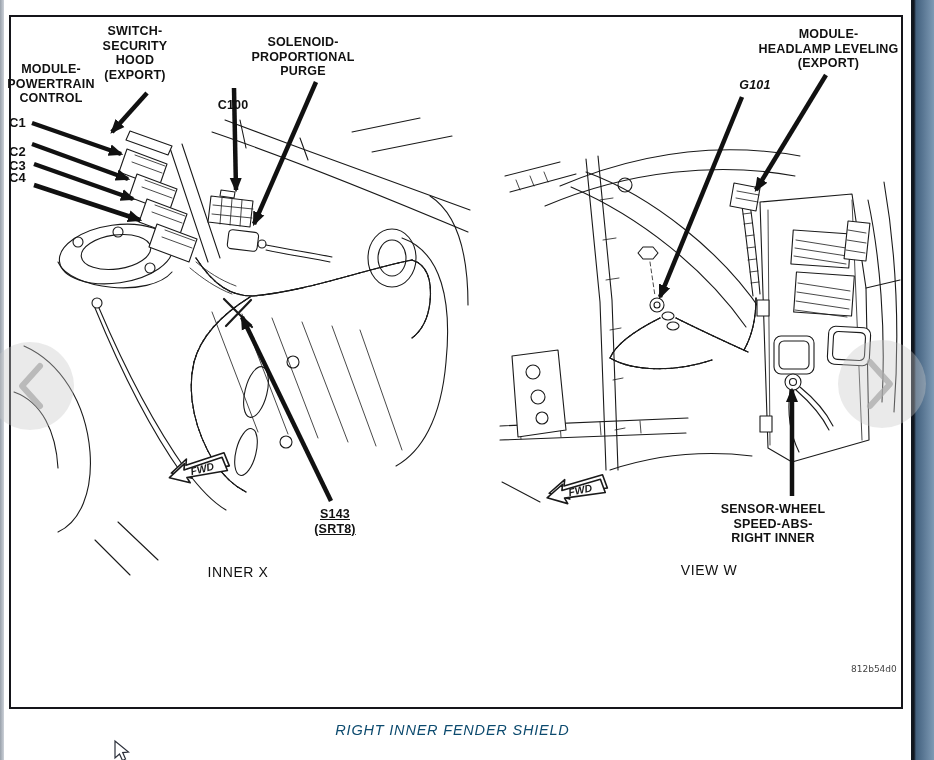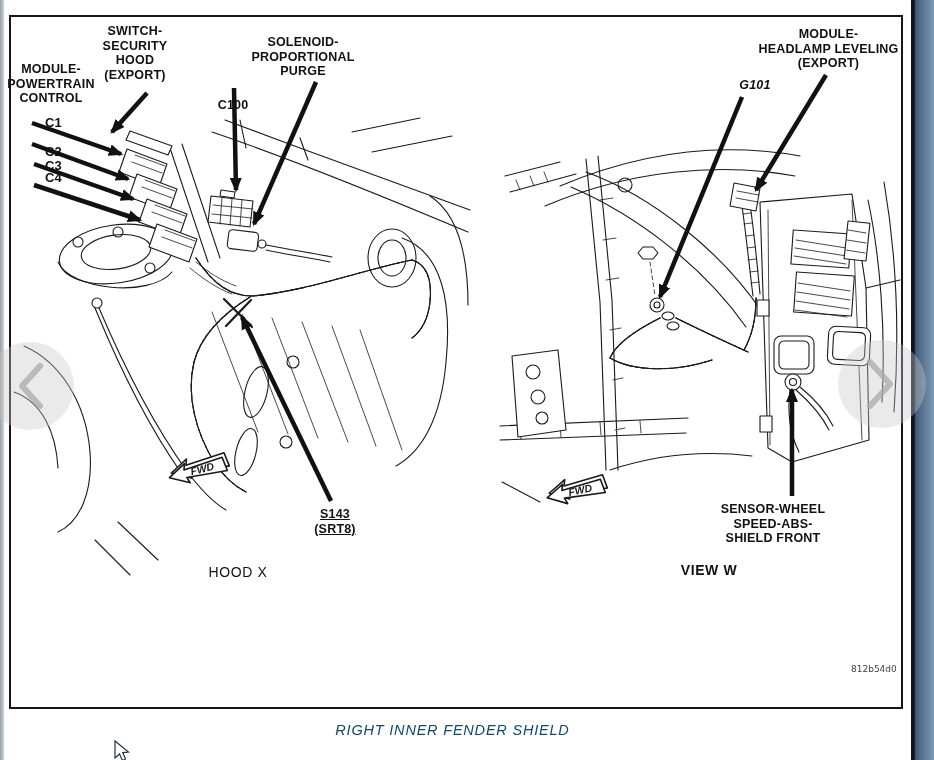--- a/index.html
+++ b/index.html
@@ -35,21 +35,20 @@
   .fwd-text{fill:#1a1a1a;font:italic 600 10.5px "Liberation Sans",sans-serif;}
   .nav-circle{fill:#c9c9c9;opacity:0.38;stroke:none;}
   .nav-chevron{fill:none;stroke:#a9a9a9;opacity:0.75;stroke-width:6;stroke-linecap:round;stroke-linejoin:round;}
   .callout-label{
     position:absolute;color:#111;text-align:center;white-space:pre-line;
     font:bold 12.5px/14.5px "Liberation Sans",sans-serif;letter-spacing:0.2px;
   }
   .conn-label{
     position:absolute;left:9px;color:#111;
     font:bold 13px/15px "Liberation Sans",sans-serif;
-    margin-left:36px;
   }
   .view-label{
     position:absolute;color:#111;text-align:center;
     font:400 14px/16px "Liberation Sans",sans-serif;letter-spacing:0.6px;
   }
   .figure-code{
     position:absolute;left:851px;top:664px;color:#444;
     font:400 9px/11px "DejaVu Sans",sans-serif;
   }
   .figure-caption{
@@ -248,25 +247,25 @@
 <div class="callout-label" style="left:211px;top:67px;width:44px;margin-top:31px;">C100</div>
 <div class="callout-label" style="left:232px;top:35px;width:142px;">SOLENOID-
 PROPORTIONAL
 PURGE</div>
 <div class="conn-label" style="top:115px;">C1</div>
 <div class="conn-label" style="top:144px;">C2</div>
 <div class="conn-label" style="top:158px;">C3</div>
 <div class="conn-label" style="top:170px;">C4</div>
 <div class="callout-label" style="left:300px;top:507px;width:70px;text-decoration:underline;">S143
 (SRT8)</div>
-<div class="view-label" style="left:207px;top:564px;width:62px;">HOOD X</div>
+<div class="view-label" style="left:207px;top:564px;width:62px;">INNER X</div>
 
 <div class="callout-label" style="left:752px;top:27px;width:153px;">MODULE-
 HEADLAMP LEVELING
 (EXPORT)</div>
 <div class="callout-label" style="left:733px;top:78px;width:44px;font-style:italic;">G101</div>
 <div class="callout-label" style="left:697px;top:502px;width:152px;">SENSOR-WHEEL
 SPEED-ABS-
-SHIELD FRONT</div>
-<div class="view-label" style="left:678px;top:562px;width:62px;font-weight:bold;">VIEW W</div>
+RIGHT INNER</div>
+<div class="view-label" style="left:678px;top:562px;width:62px;">VIEW W</div>
 
 <div class="figure-code">812b54d0</div>
 <div class="figure-caption">RIGHT INNER FENDER SHIELD</div>
 
 </body></html>

